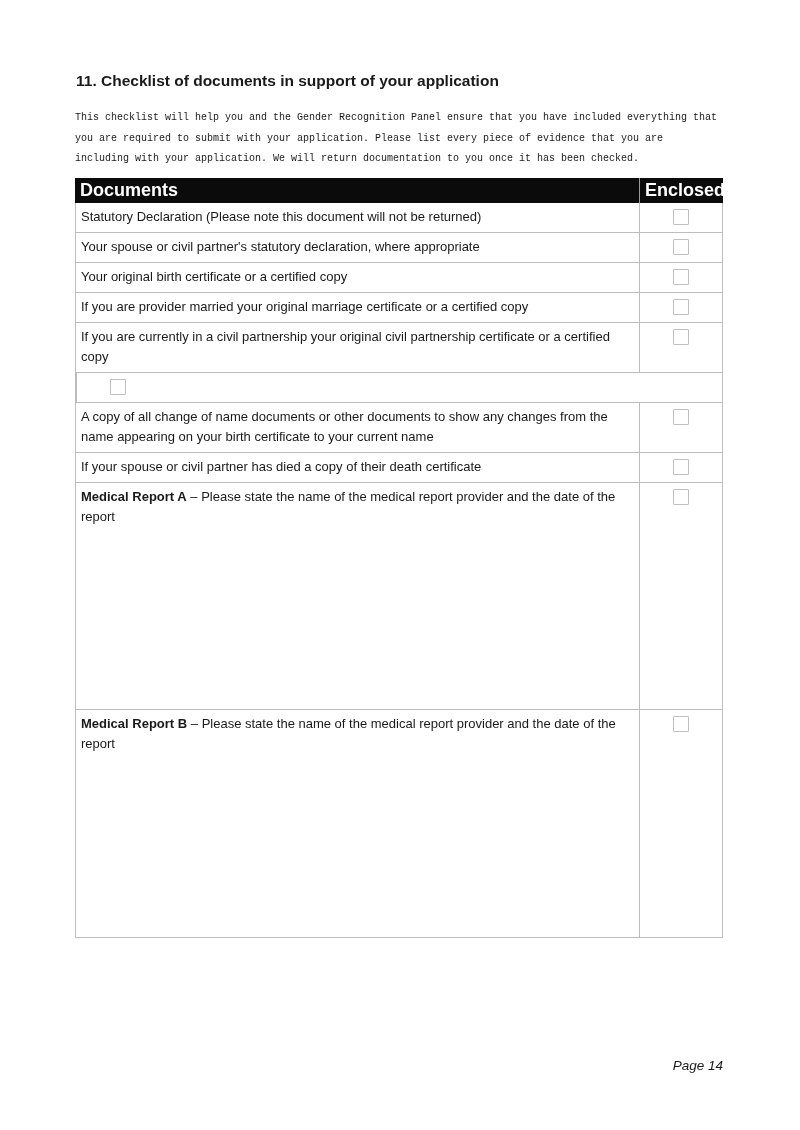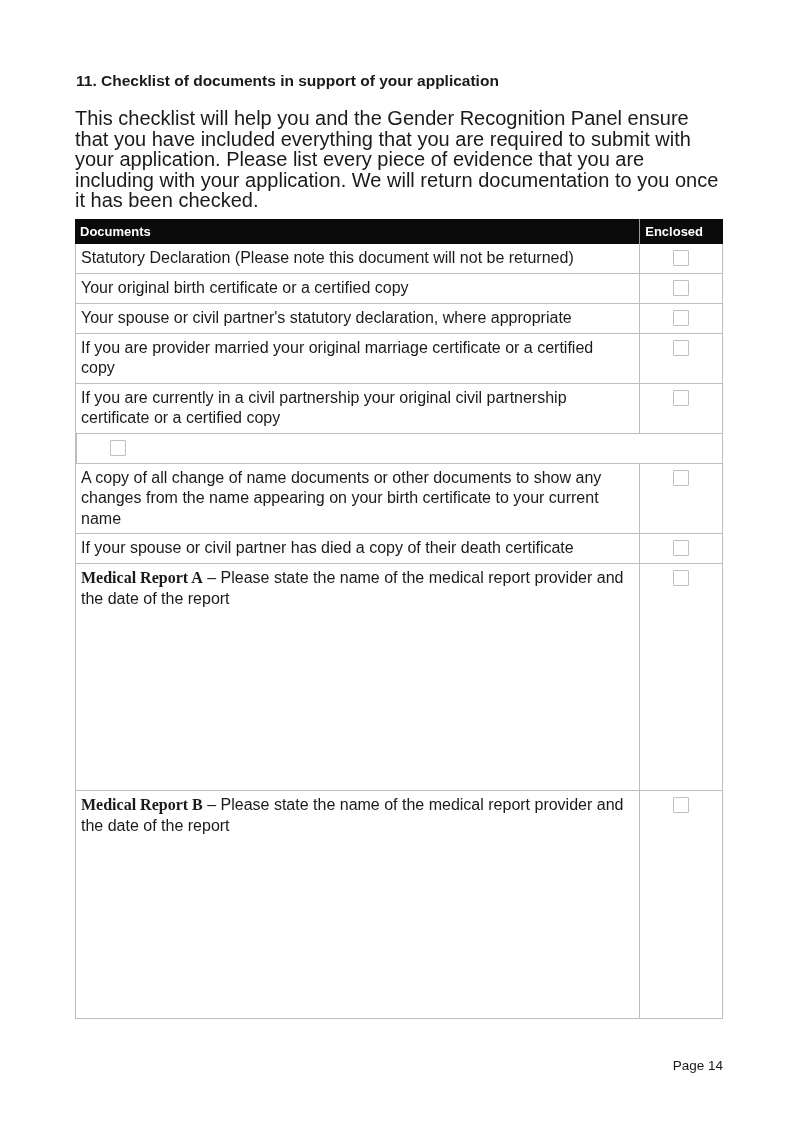--- a/index.html
+++ b/index.html
@@ -18,60 +18,61 @@
     height: 1130px;
     padding: 70px 77px 0 75px;
   }
   .section-title {
     font-size: 15.5px;
     font-weight: bold;
     line-height: 20px;
     margin: 1px;
   }
   .intro {
-    font-size: 20px;
+    font-size: 10px;
     line-height: 20.5px;
     margin: 17px 0 0 0;
     width: 648px;
+    font-family: Liberation Mono, monospace;
   }
   .doc-table {
     margin-top: 8px;
     width: 648px;
     border: 1px solid #bdbdbd;
     border-top: none;
   }
   .thead {
     display: flex;
     background: #0b0b0b;
     color: #ffffff;
     height: 25px;
     margin: 0 -1px;
   }
   .th {
     font-weight: bold;
-    font-size: 13px;
+    font-size: 18px;
     line-height: 25px;
     padding-left: 5px;
   }
   .th-doc { width: 566px; }
   .th-enc { width: 84px; border-left: 1px solid #9a9a9a; }
   .trow {
     display: flex;
     border-bottom: 1px solid #bdbdbd;
     min-height: 30px;
   }
   .trow:last-child { border-bottom: none; }
   .row-tall { height: 227px; }
   .td-doc {
     width: 565px;
-    font-size: 16px;
+    font-size: 13px;
     line-height: 20.5px;
     padding: 4px 10px 4px 5px;
   }
-  .td-doc strong { font-weight: bold; font-family: Liberation Serif, serif; }
+  .td-doc strong { font-weight: bold; }
   .td-enc {
     width: 83px;
     border-left: 1px solid #bdbdbd;
     display: flex;
     justify-content: center;
     align-items: flex-start;
     padding-top: 6px;
   }
   .checkbox {
     display: block;
@@ -81,20 +82,21 @@
     border: 1px solid #bfbfbf;
     border-radius: 1px;
     cursor: pointer;
   }
   .page-number {
     position: absolute;
     right: 77px;
     top: 1058px;
     font-size: 13.5px;
     color: #1a1a1a;
+    font-style: italic;
   }
 </style>
 </head>
 <body>
 
 <div class="page">
 
   <h1 class="section-title">11. Checklist of documents in support of your application</h1>
 
   <p class="intro">This checklist will help you and the Gender Recognition Panel ensure that you have included everything that you are required to submit with your application. Please list every piece of evidence that you are including with your application. We will return documentation to you once it has been checked.</p>
@@ -105,27 +107,27 @@
       <div class="th th-enc">Enclosed</div>
     </div>
     <div id="table-rows">
         <div class="trow">
           <div class="td-doc">Statutory Declaration (Please note this document will not be returned)</div>
           <div class="td-enc">
             <span class="checkbox" role="checkbox" aria-checked="false"></span>
           </div>
         </div>
         <div class="trow">
-          <div class="td-doc">Your original birth certificate or a certified copy</div>
+          <div class="td-doc">Your spouse or civil partner's statutory declaration, where appropriate</div>
           <div class="td-enc">
             <span class="checkbox" role="checkbox" aria-checked="false"></span>
           </div>
         </div>
         <div class="trow">
-          <div class="td-doc">Your spouse or civil partner's statutory declaration, where appropriate</div>
+          <div class="td-doc">Your original birth certificate or a certified copy</div>
           <div class="td-enc">
             <span class="checkbox" role="checkbox" aria-checked="false"></span>
           </div>
         </div>
         <div class="trow">
           <div class="td-doc">If you are provider married your original marriage certificate or a certified copy</div>
           <div class="td-enc">
             <span class="checkbox" role="checkbox" aria-checked="false"></span>
           </div>
         </div>

